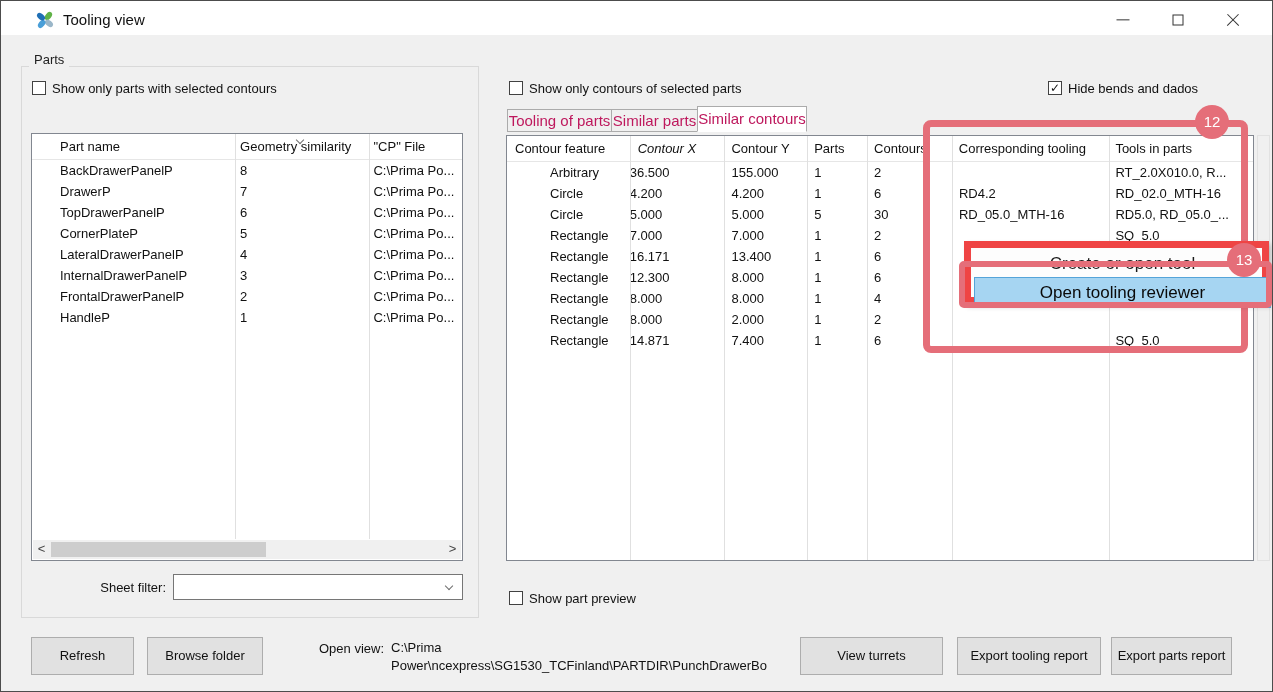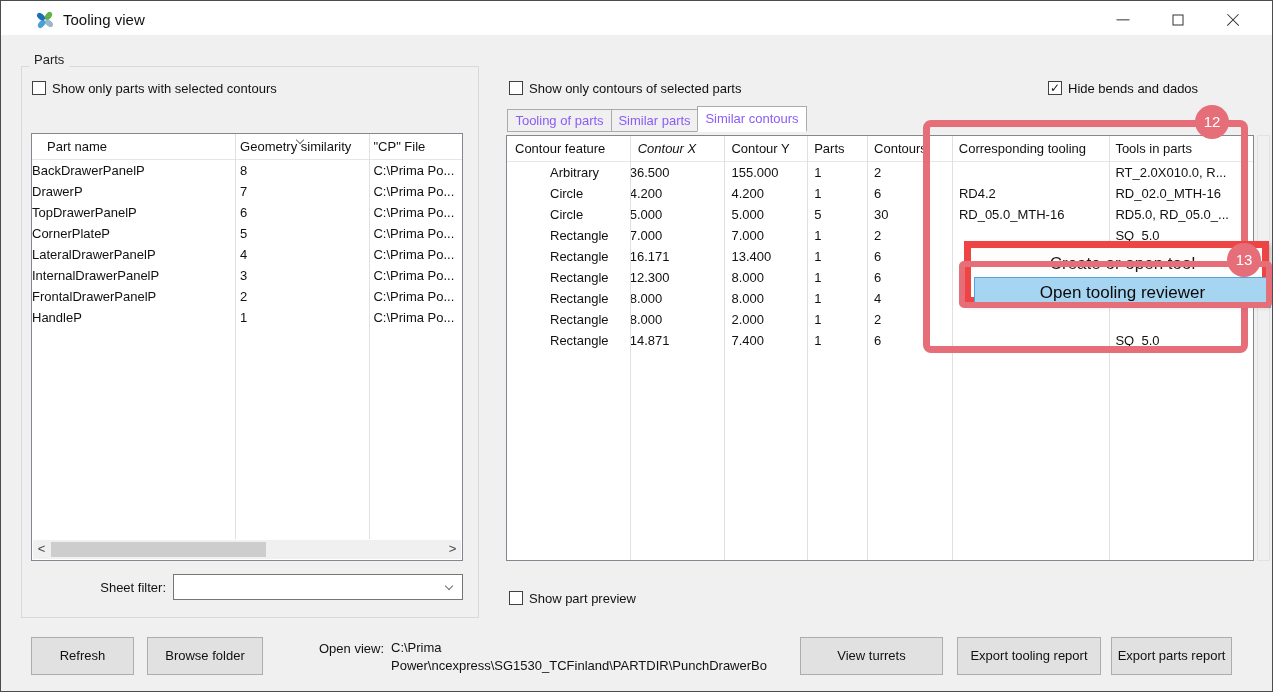--- a/index.html
+++ b/index.html
@@ -17,40 +17,40 @@
   .checkbox{position:absolute;width:14px;height:14px;background:#fff;border:1px solid #414141;font-size:12px;line-height:12px;text-align:center;color:#111;}
   .cb-label{position:absolute;font-size:13px;color:#111;line-height:15px;white-space:nowrap;}
   
   .datatable{position:absolute;background:#fff;border:1px solid #828790;overflow:hidden;}
   .thead{display:flex;height:26px;border-bottom:1px solid #e6e6e6;}
   .th{font-size:13px;color:#111;padding-top:5px;white-space:nowrap;overflow:hidden;}
   .trow{display:flex;height:21px;}
   .td{font-size:13px;color:#111;padding-top:3px;white-space:nowrap;overflow:hidden;}
   .vline{position:absolute;top:0;width:1px;background:#e0e0e0;}
   
-  .Lc0{width:203px;} .Lh0{width:203px;padding-left:15px;}
+  .Lc0{width:203px;padding-left:28px;} .Lh0{width:203px;padding-left:28px;}
   .Lc1{width:134px;padding-left:6px;}  .Lh1{width:134px;padding-left:6px;}
   .Lc2{width:95px;padding-left:6px;}   .Lh2{width:95px;padding-left:6px;}
   
   .Rc0{width:123px;text-align:left;padding-left:43px;} .Rh0{width:123px;padding-left:8px;}
   .Rc1{width:94px;}   .Rh1{width:94px;padding-left:8px;font-style:italic;}
   .Rc2{width:83px;padding-left:8px;}   .Rh2{width:83px;padding-left:8px;}
   .Rc3{width:60px;padding-left:8px;}   .Rh3{width:60px;padding-left:8px;}
   .Rc4{width:85px;padding-left:8px;}   .Rh4{width:85px;padding-left:8px;}
   .Rc5{width:157px;padding-left:8px;}  .Rh5{width:157px;padding-left:8px;}
   .Rc6{width:146px;padding-left:8px;}  .Rh6{width:146px;padding-left:8px;}
   .chev{display:inline-block;width:6px;height:6px;border-right:1.4px solid #6e6e6e;border-bottom:1.4px solid #6e6e6e;transform:rotate(45deg);}
   .sortglyph{position:absolute;left:265px;top:3px;}
   
   .hscroll{position:absolute;left:1px;right:1px;bottom:1px;height:19px;background:#f0f0f0;}
   .hs-arrow{position:absolute;top:0;width:17px;height:19px;font-size:13px;line-height:18px;text-align:center;color:#444;}
   .hs-thumb{position:absolute;left:18px;top:2px;width:215px;height:15px;background:#cdcdcd;}
   .vscroll-strip{position:absolute;left:1256px;top:134px;width:13px;height:426px;background:#f0f0f0;border:1px solid #e2e2e2;}
   
-  .tab{position:absolute;top:108px;height:23px;background:#f0f0f0;border:1px solid #ababab;font-size:13px;text-align:center;line-height:21px;color:#8b5cf6;}
+  .tab{position:absolute;top:108px;height:23px;background:#f0f0f0;border:1px solid #ababab;font-size:15px;text-align:center;line-height:21px;color:#be185d;}
   .tab.active{top:105px;height:26px;background:#fff;border-bottom:1px solid #fff;line-height:24px;}
   
   .combo{position:absolute;left:172px;top:573px;width:290px;height:26px;background:#fff;border:1px solid #767676;}
   .combo .chev{position:absolute;right:10px;top:8px;}
   
   .btn{position:absolute;height:38px;background:#e1e1e1;border:1px solid #adadad;font-size:13px;color:#111;text-align:center;line-height:36px;}
   
   .ctxmenu{position:absolute;left:963px;top:240px;width:305px;height:63px;background:#fdfdfd;border:7px solid #ef4444;box-shadow:3px 3px 5px rgba(0,0,0,0.18);z-index:30;}
   .mi1{position:absolute;left:2px;top:3px;width:299px;height:26px;font-size:17px;color:#1a1a1a;text-align:center;line-height:26px;}
   .mi2{position:absolute;left:3px;top:29px;width:297px;height:31px;background:#a6d5f2;border:1px solid #55a4d9;font-size:17px;color:#0a0a0a;text-align:center;line-height:29px;}

